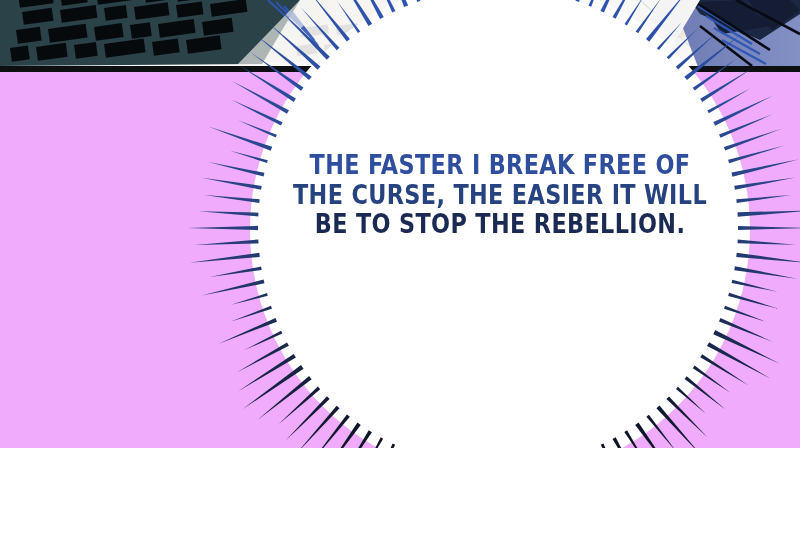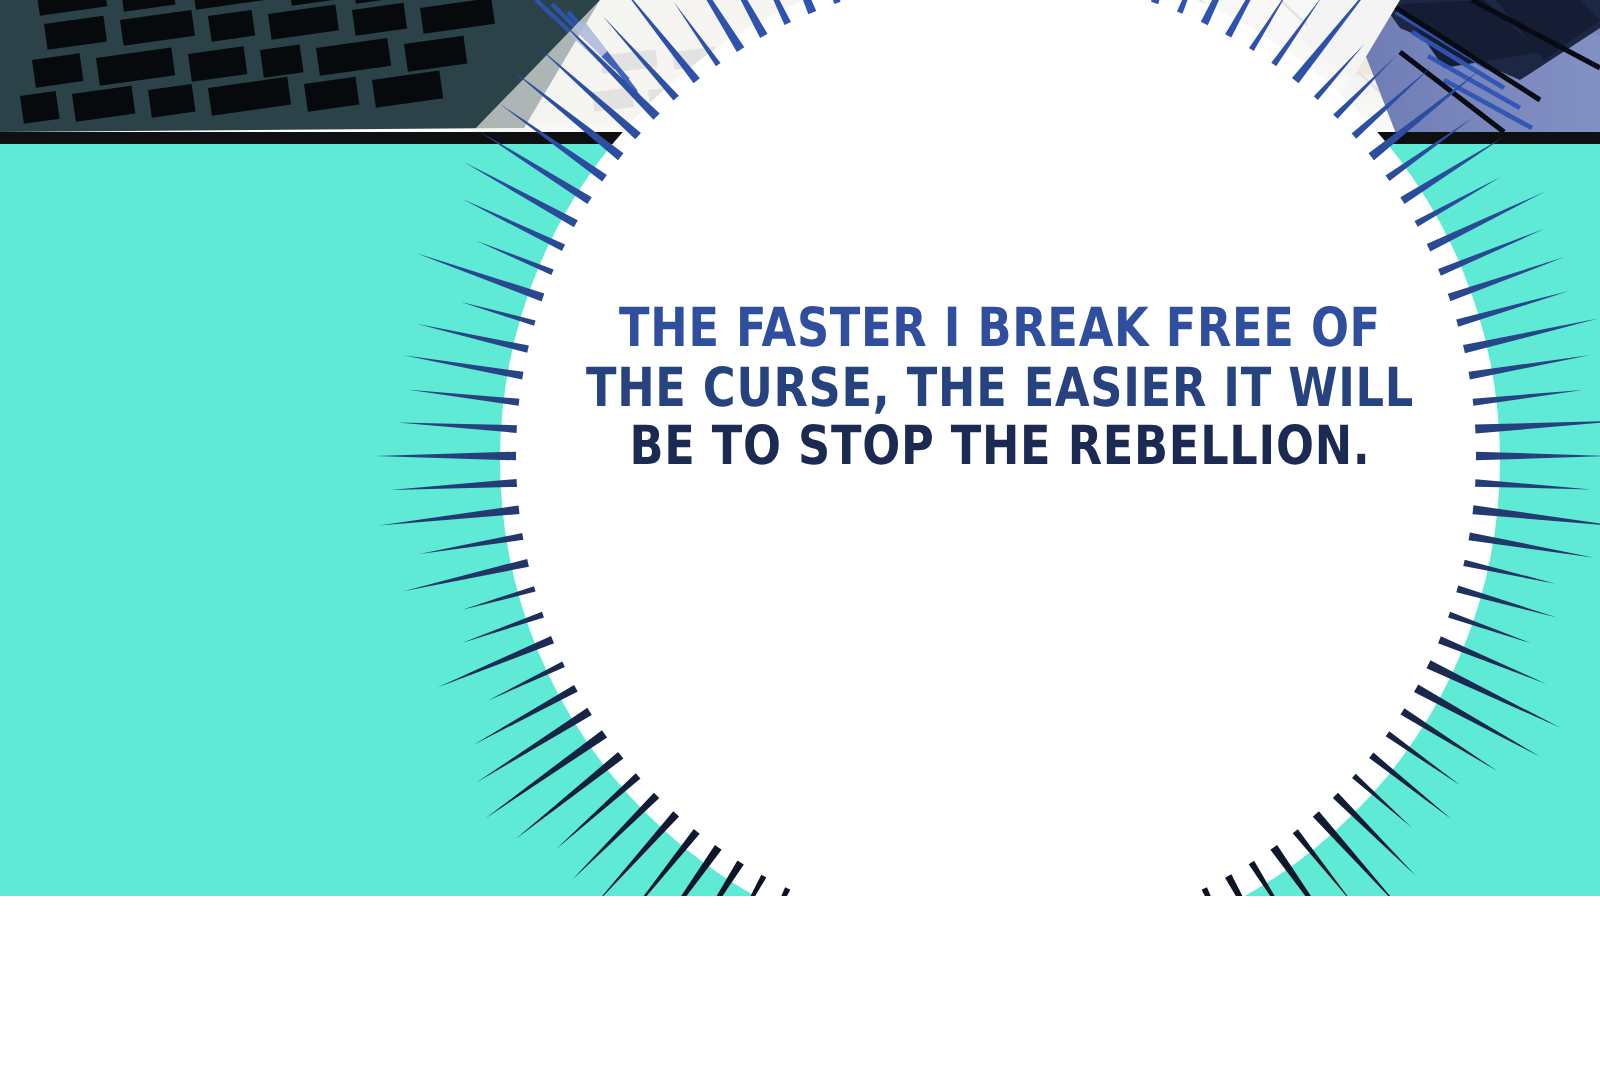--- a/index.html
+++ b/index.html
@@ -10,21 +10,21 @@
   }
   body {
     font-family: "Liberation Sans", sans-serif;
   }
 
   .panel {
     position: relative;
     width: 800px;
     height: 448px;
     overflow: hidden;
-    background: #5eead4;
+    background: #f0abfc;
   }
 
   
   .banner {
     position: absolute;
     left: 0;
     top: 0;
     width: 800px;
     height: 72px;
     overflow: hidden;

